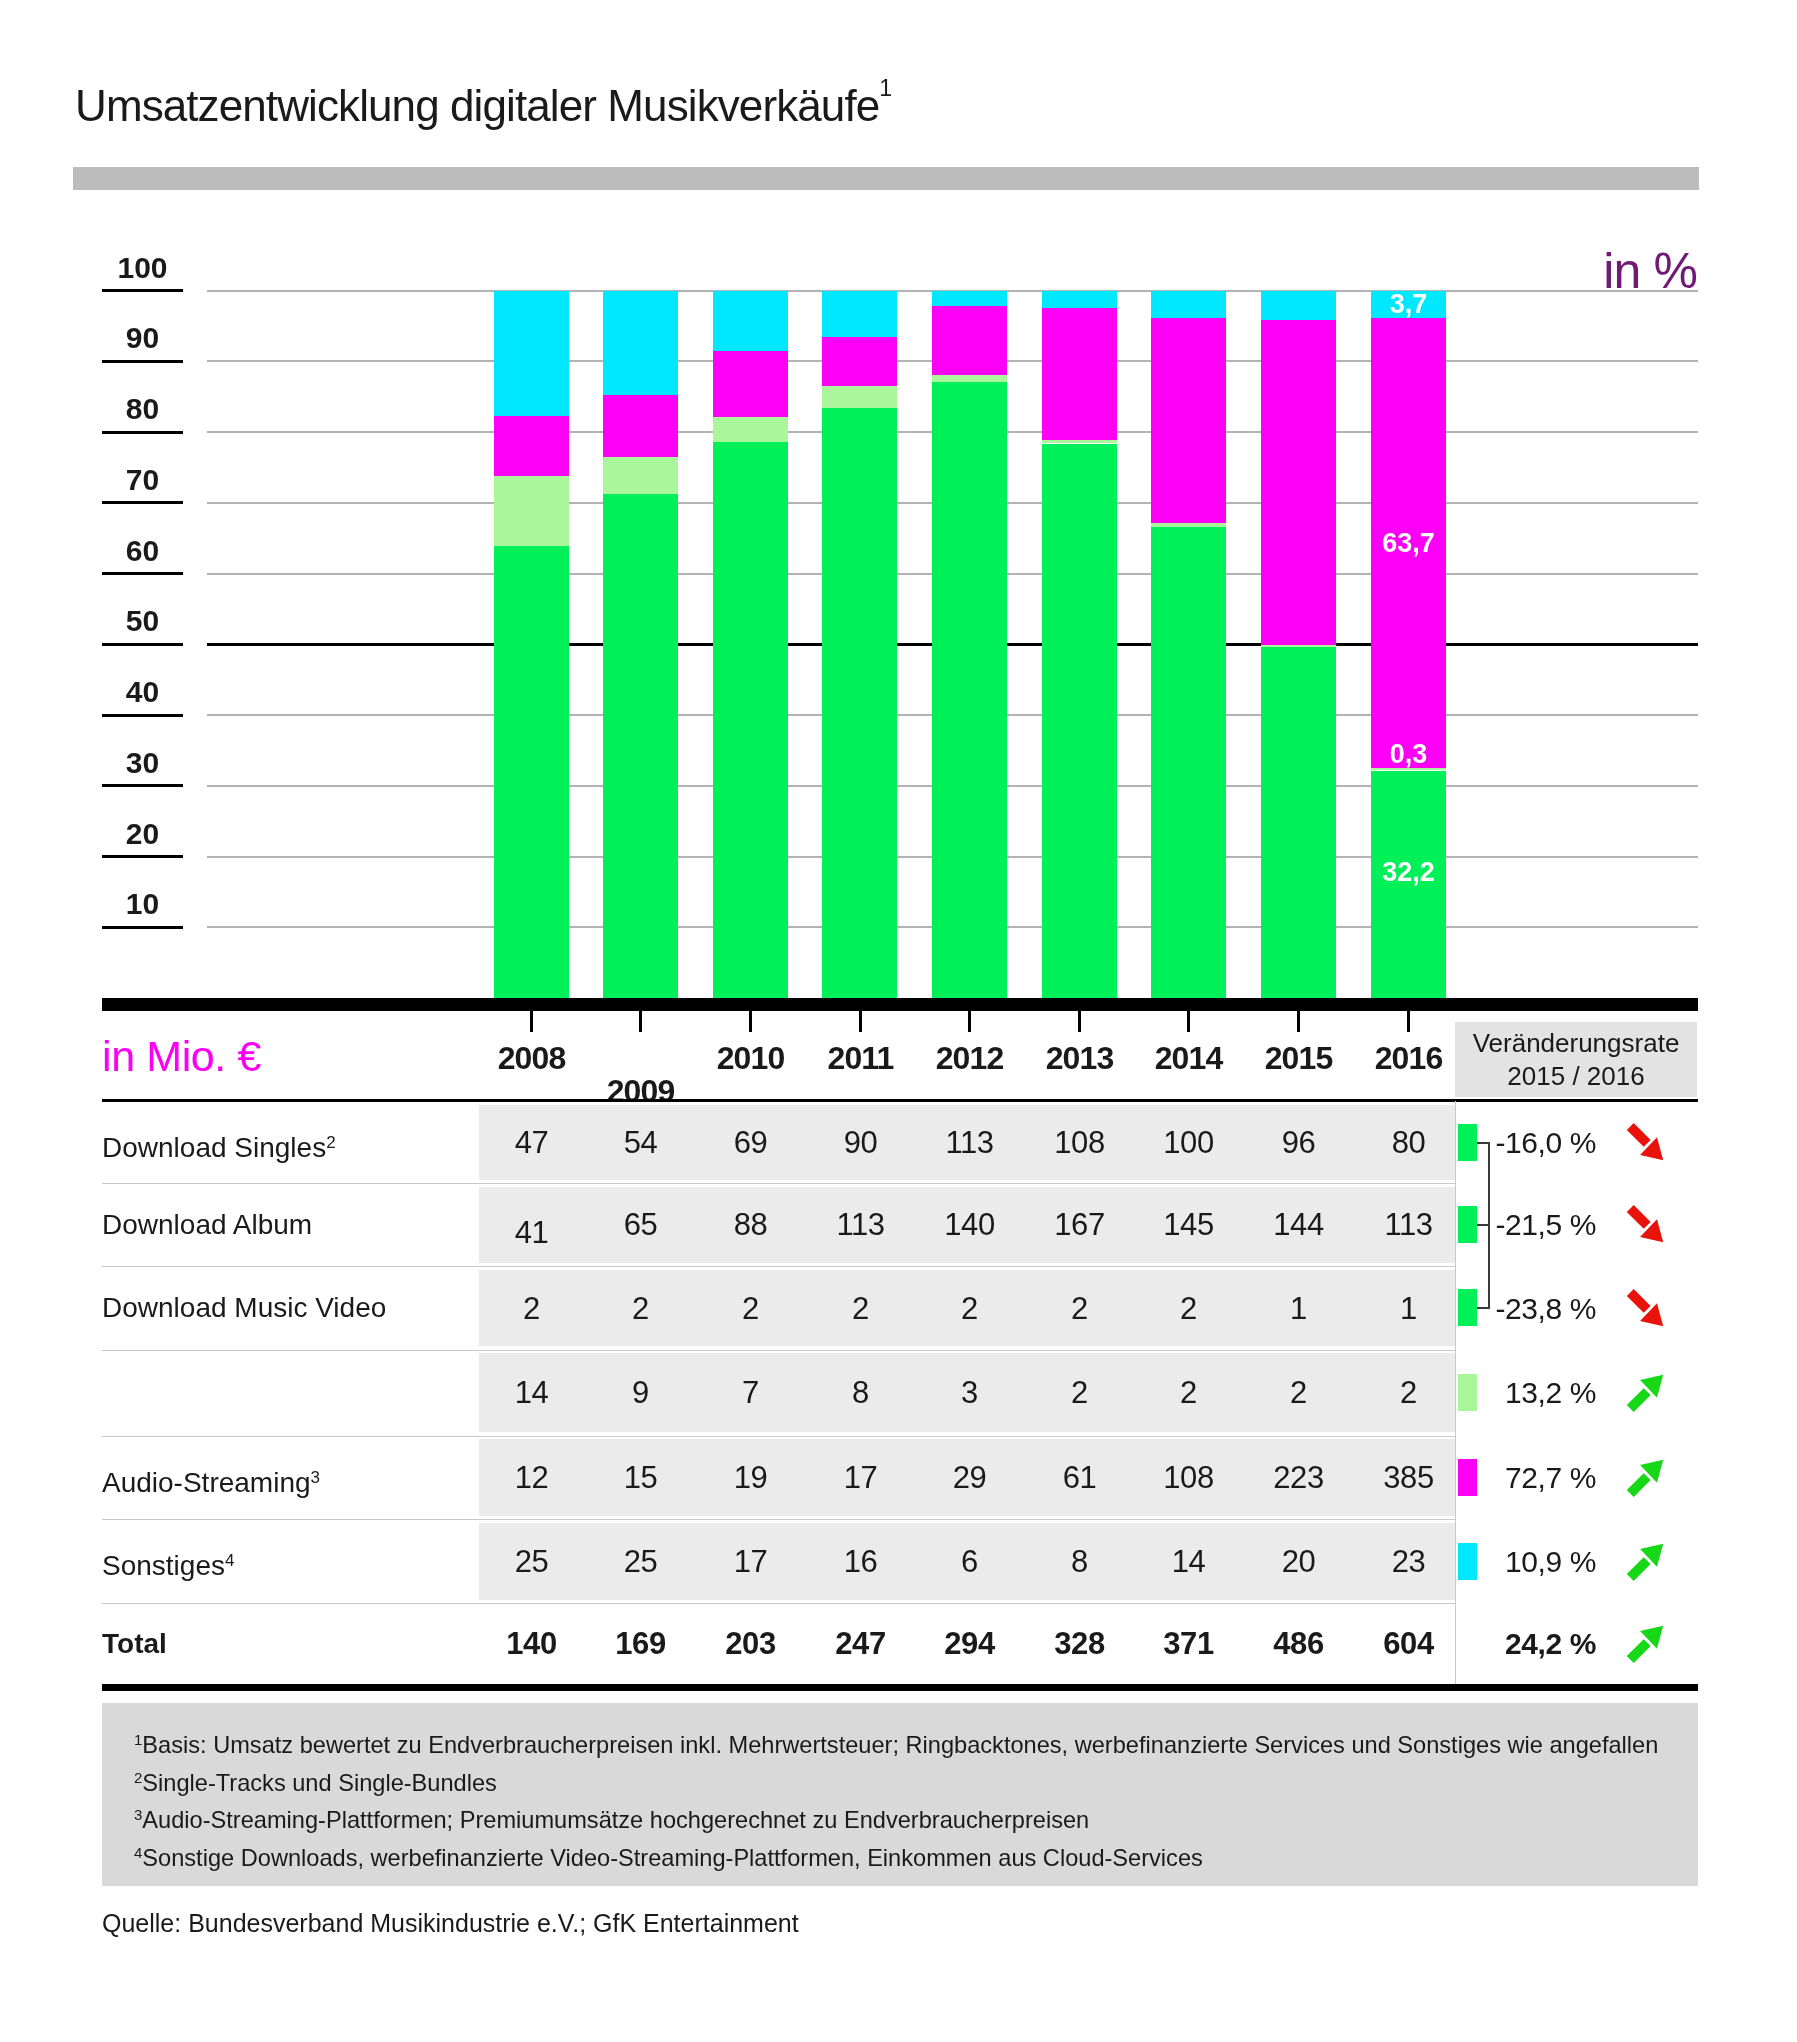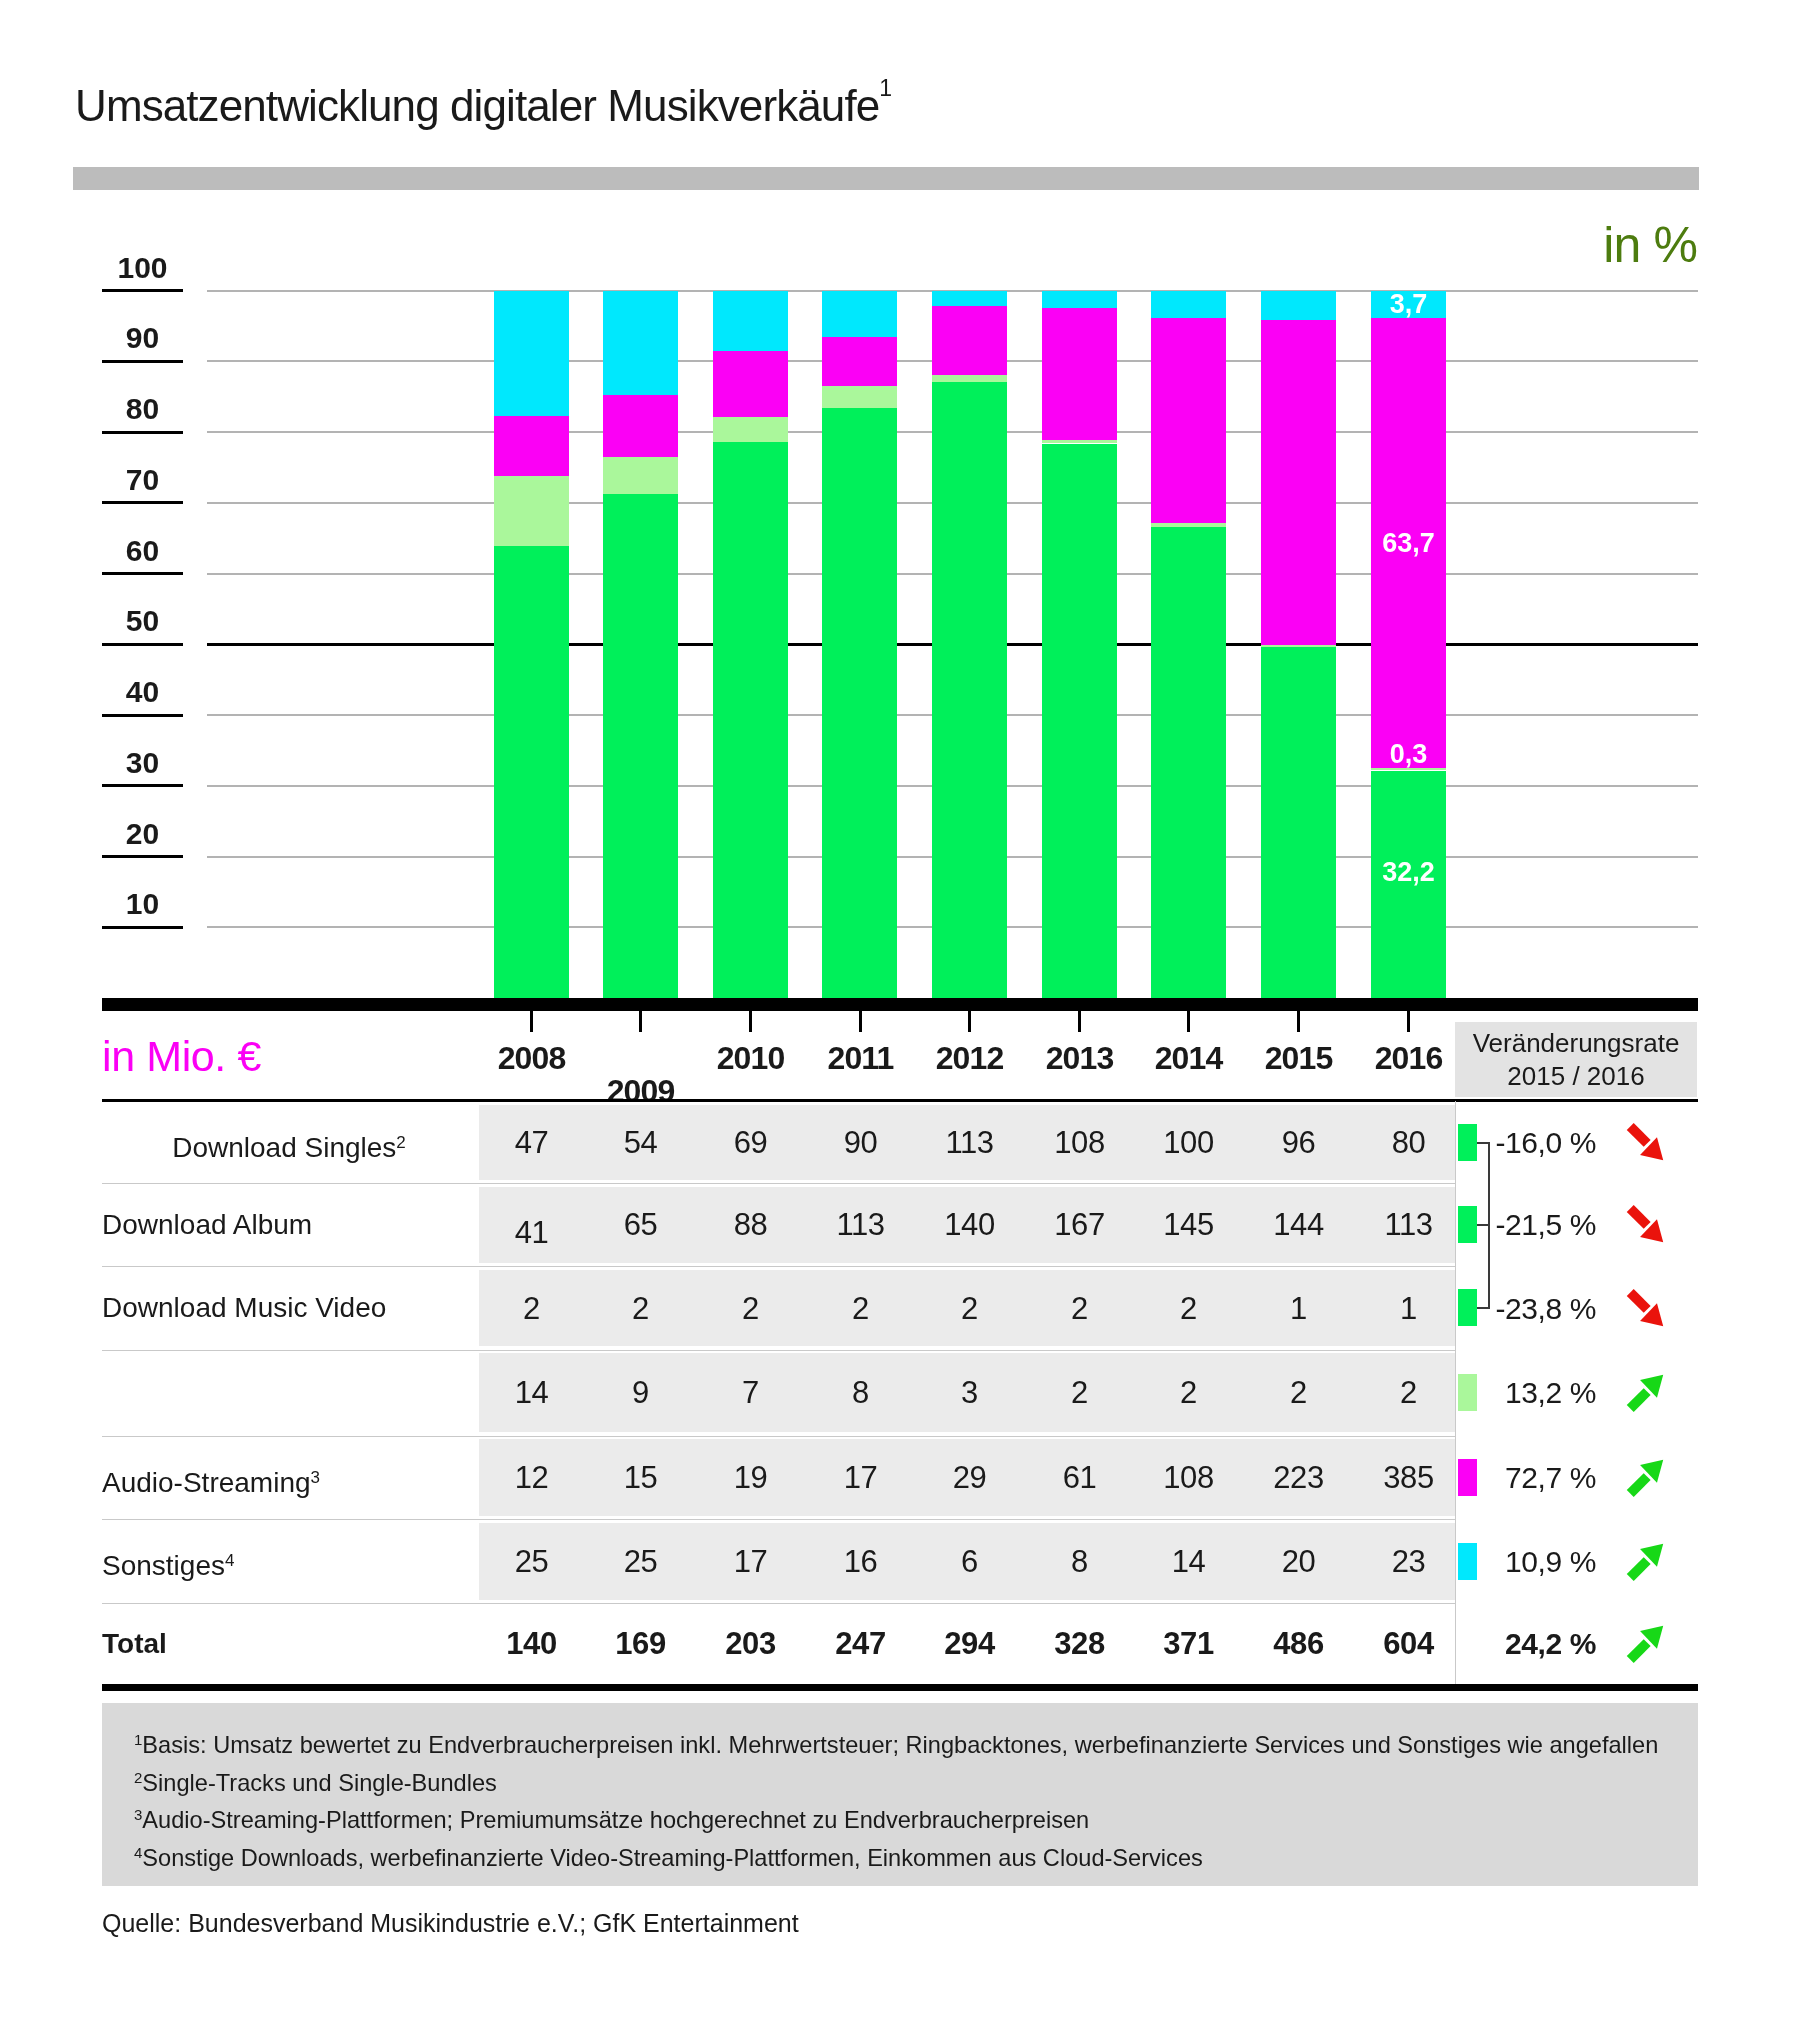--- a/index.html
+++ b/index.html
@@ -25,21 +25,21 @@
   .fnline{font-size:23.6px;white-space:nowrap;}
   .fnline sup{font-size:15px;vertical-align:8px;}
   svg{position:absolute;overflow:visible;}
 </style>
 </head>
 <body>
 
 <div class="page">
   <div class="title"><span>Umsatzentwicklung digitaler Musikverkäufe</span><sup>1</sup></div>
   <div class="titlebar" style="background: rgb(188, 188, 188);"></div>
-  <div class="inpct" style="color: #4d7c0f;">in %</div>
+  <div class="inpct" style="color: #701a75; margin-top: 26px;">in %</div>
   <div class="inmio" style="color: rgb(251, 0, 245);">in Mio. €</div>
   <div class="chheader" style="background: rgb(227, 227, 227);">
     <div style="position:relative;">Veränderungsrate</div>
     <div style="position:relative;">2015 / 2016</div>
   </div>
   <div class="source">Quelle: Bundesverband Musikindustrie e.V.; GfK Entertainment</div>
   <div id="gen" style="left:0;top:0;width:1797px;height:2042px;">
       <div style="left: 207px; top: 290px; width: 1491px; height: 1.8px; background: rgb(179, 179, 179);"></div>
       <div style="left: 102px; top: 289px; width: 81px; height: 2.7px; background: rgb(0, 0, 0);"></div>
       <div class="glabel" style="left: 102px; top: 250px; width: 81px; height: 36px; line-height: 36px;">100</div>
@@ -138,21 +138,21 @@
       <div style="left: 479px; top: 1346px; width: 976px; height: 7.1px; background: rgb(255, 255, 255);"></div>
       <div style="left: 102px; top: 1350px; width: 1354px; height: 1.3px; background: rgb(201, 201, 201);"></div>
       <div style="left: 479px; top: 1432px; width: 976px; height: 7.1px; background: rgb(255, 255, 255);"></div>
       <div style="left: 102px; top: 1436px; width: 1354px; height: 1.3px; background: rgb(201, 201, 201);"></div>
       <div style="left: 479px; top: 1516px; width: 976px; height: 7.1px; background: rgb(255, 255, 255);"></div>
       <div style="left: 102px; top: 1519px; width: 1354px; height: 1.3px; background: rgb(201, 201, 201);"></div>
       <div style="left: 479px; top: 1600px; width: 976px; height: 7.1px; background: rgb(255, 255, 255);"></div>
       <div style="left: 102px; top: 1603px; width: 1354px; height: 1.3px; background: rgb(201, 201, 201);"></div>
       <div style="left: 1455px; top: 1101px; width: 1.3px; height: 583px; background: rgb(201, 201, 201);"></div>
       <div class="rowlab" style="left: 102px; top: 1125px; width: 374px; height: 36px; font-weight: normal;">
-        <div style="position: relative; text-align: center;">Download Singles<sup>2</sup></div>
+        <div style="position: relative;">Download Singles<sup>2</sup></div>
       </div>
       <div class="cellval" style="left: 477px; top: 1121px; width: 109px; height: 43px; line-height: 43px; font-weight: normal;">47</div>
       <div class="cellval" style="left: 586px; top: 1121px; width: 109px; height: 43px; line-height: 43px; font-weight: normal;">54</div>
       <div class="cellval" style="left: 696px; top: 1121px; width: 109px; height: 43px; line-height: 43px; font-weight: normal;">69</div>
       <div class="cellval" style="left: 806px; top: 1121px; width: 109px; height: 43px; line-height: 43px; font-weight: normal;">90</div>
       <div class="cellval" style="left: 915px; top: 1121px; width: 109px; height: 43px; line-height: 43px; font-weight: normal;">113</div>
       <div class="cellval" style="left: 1025px; top: 1121px; width: 109px; height: 43px; line-height: 43px; font-weight: normal;">108</div>
       <div class="cellval" style="left: 1134px; top: 1121px; width: 109px; height: 43px; line-height: 43px; font-weight: normal;">100</div>
       <div class="cellval" style="left: 1244px; top: 1121px; width: 109px; height: 43px; line-height: 43px; font-weight: normal;">96</div>
       <div class="cellval" style="left: 1354px; top: 1121px; width: 109px; height: 43px; line-height: 43px; font-weight: normal;">80</div>

